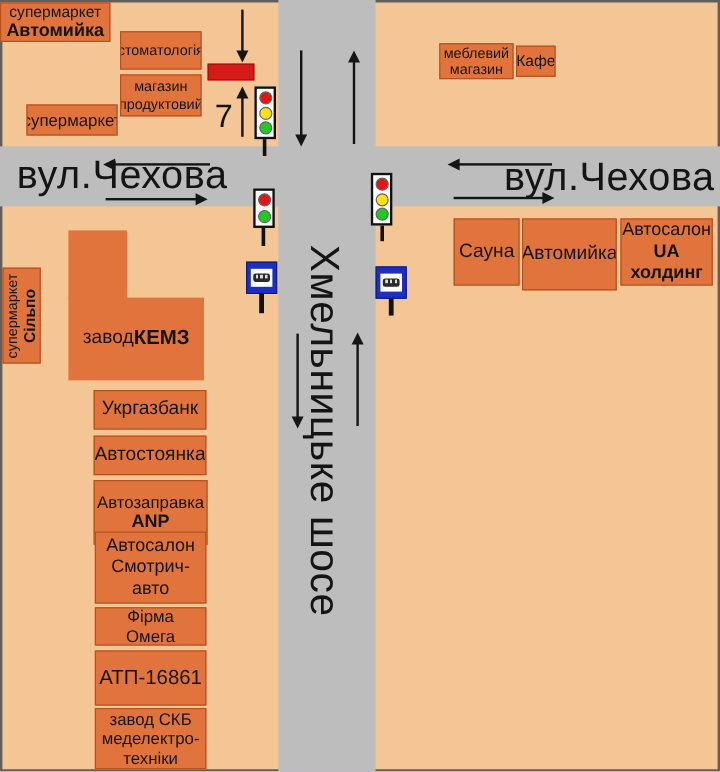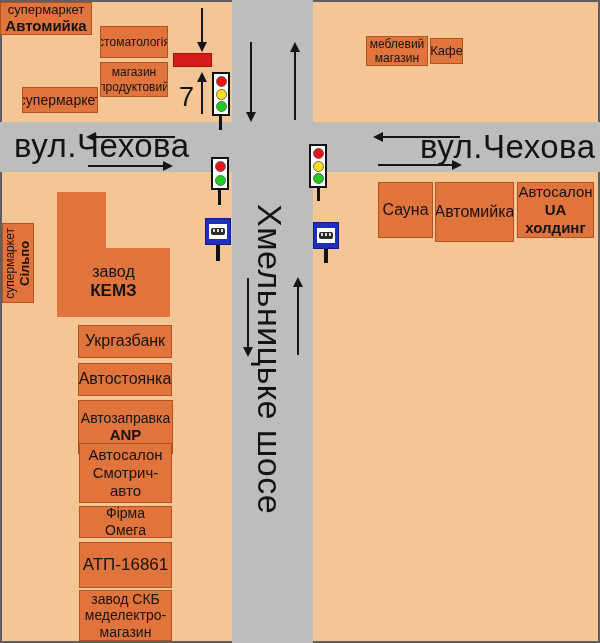--- a/index.html
+++ b/index.html
@@ -166,21 +166,21 @@
 
   <div class="box" style="left:2px;top:223px;width:32px;height:80px">
     <div class="rot-ccw">
       <span class="fs12">супермаркет</span>
       <span class="b fs13">Сільпо</span>
     </div>
   </div>
 
   <div class="box noborder" style="left:57px;top:192px;width:49px;height:57px"></div>
   <div class="box noborder" style="left:57px;top:248px;width:113px;height:69px"></div>
-  <div style="position:absolute;left:57px;top:252px;width:113px;height:60px;display:flex;flex-direction:column;align-items:center;justify-content:center;text-align:center;line-height:1.2">
+  <div style="position:absolute;left:57px;top:252px;width:113px;height:60px;display:flex;flex-direction:row;align-items:center;justify-content:center;text-align:center;line-height:1.2">
     <span class="fs16">завод</span>
     <span class="b fs17">КЕМЗ</span>
   </div>
 
 
   <div class="box fs16" style="left:78px;top:363px;width:94px;height:33px">
     <span>Автостоянка</span>
   </div>
   <div class="box fs16" style="left:78px;top:325px;width:94px;height:33px">
     <span>Укргазбанк</span>
@@ -197,16 +197,16 @@
   <div class="box fs14" style="left:79px;top:506px;width:93px;height:32px">
     <span class="pre">Фірма
 Омега</span>
   </div>
   <div class="box fs17" style="left:79px;top:542px;width:93px;height:46px">
     <span>АТП-16861</span>
   </div>
   <div class="box fs14" style="left:79px;top:590px;width:93px;height:51px">
     <span class="pre">завод СКБ
 меделектро-
-магазин</span>
+техніки</span>
   </div>
 
 </div>
 
 </body></html>

